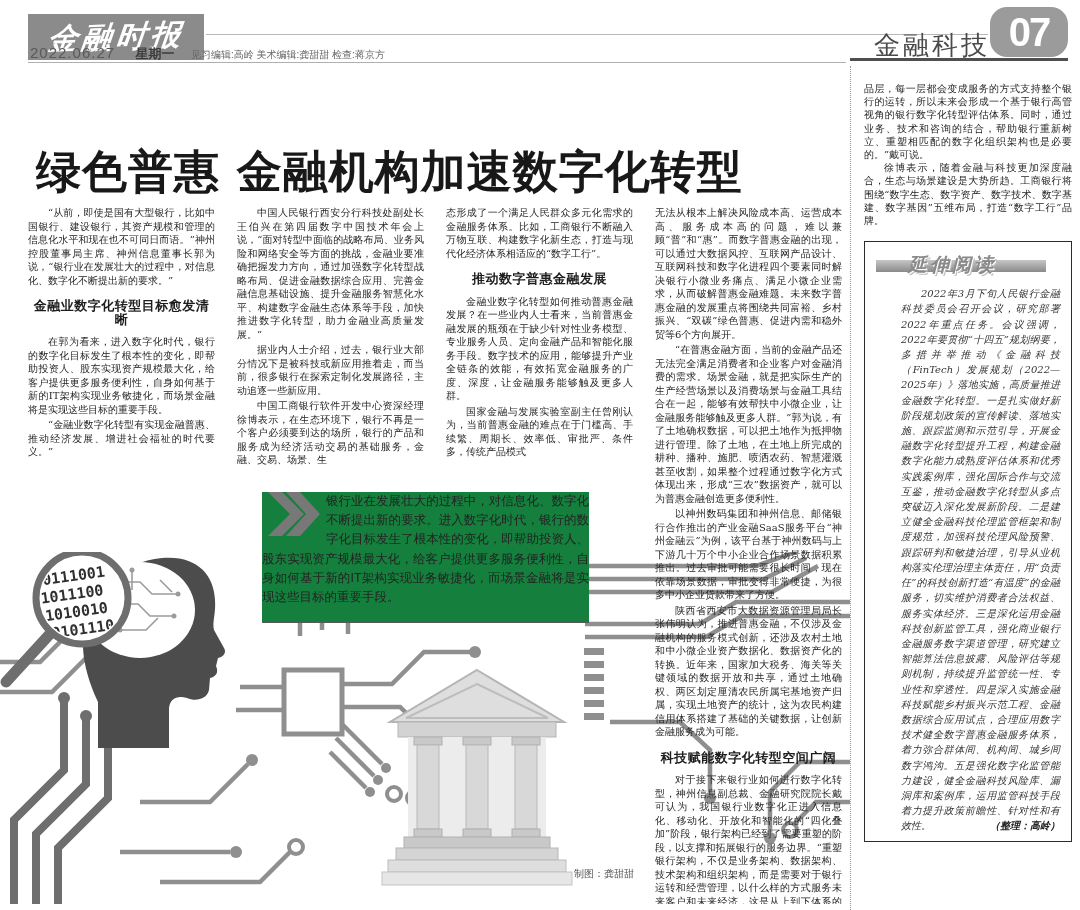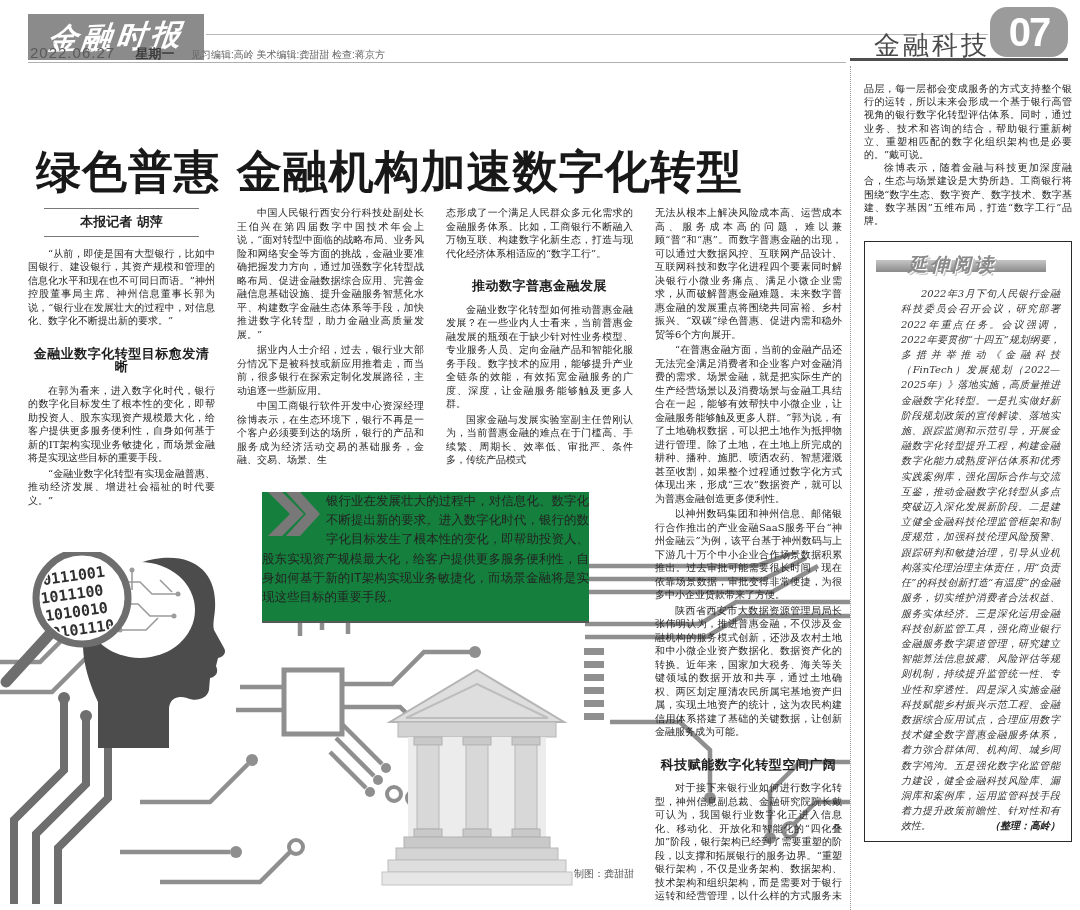--- a/index.html
+++ b/index.html
@@ -31,22 +31,22 @@
   .col{width:187px;margin-right:22px;position:relative;font-size:10px;line-height:13.5px;
        text-align:justify;overflow:hidden;}
   .col:last-child{margin-right:0;}
   .col::after{content:'';position:absolute;right:-12px;top:0;border-left:1px dotted #9a9a9a;}
   .col1::after{height:346px;} .col2::after{height:288px;} .col3::after{height:698px;}
   .col4::after{display:none;}
   .col p{margin:0 0 2px 0;text-indent:2em;}
   .col p.cont{text-indent:0;}
   .byline{margin:2px 16px 10px 16px;padding:6px 0 7px 0;border-top:1px solid #787878;
           border-bottom:1px solid #787878;text-align:center;font-weight:bold;font-size:13px;color:#222;}
-  .subhead{margin:20px 0 9px 0;text-align:center;font-weight:bold;font-size:13px;color:#1d1d1d;
-           font-family:Liberation Mono, monospace;letter-spacing:0.5px;}
+  .subhead{margin:12px 0 9px 0;text-align:center;font-weight:bold;font-size:13px;color:#1d1d1d;
+           font-family:Liberation Serif, serif;letter-spacing:0.5px;}
   
   .quote{position:absolute;left:262px;top:492px;width:327px;background:#15803d;z-index:4;
          border-bottom:2px solid #585858;padding-bottom:14px;}
   .quote-chevron{float:left;width:52px;height:44px;margin:0 6px 2px 6px;}
   .quote-text{font-family:"Liberation Sans","DejaVu Sans",sans-serif;font-size:12.5px;line-height:19.2px;
               color:#232323;text-align:justify;font-weight:500;}
   
   .illus{position:absolute;left:0;top:552px;width:850px;height:352px;z-index:1;}
   .illus-caption{position:absolute;left:574px;top:867px;font-size:10px;color:#555;z-index:2;
                  font-family:"Liberation Sans","DejaVu Sans",sans-serif;}
@@ -86,21 +86,20 @@
   <div class="section-title">金融科技</div>
   <div class="page-box">
     <span>07</span>
   </div>
   <div class="rule-dark"></div>
 
   <h1 class="headline">绿色普惠 金融机构加速数字化转型</h1>
 
   <div class="columns">
     <div class="col col1">
-      <div class="byline">本报记者 胡萍</div>
       <p>“从前，即使是国有大型银行，比如中国银行、建设银行，其资产规模和管理的信息化水平和现在也不可同日而语。”神州控股董事局主席、神州信息董事长郭为说，“银行业在发展壮大的过程中，对信息化、数字化不断提出新的要求。”</p>
       <h3 class="subhead">金融业数字化转型目标愈发清晰</h3>
       <p>在郭为看来，进入数字化时代，银行的数字化目标发生了根本性的变化，即帮助投资人、股东实现资产规模最大化，给客户提供更多服务便利性，自身如何基于新的IT架构实现业务敏捷化，而场景金融将是实现这些目标的重要手段。</p>
       <p>“金融业数字化转型有实现金融普惠、推动经济发展、增进社会福祉的时代要义。”</p>
     </div>
     <div class="col col2">
       <p>中国人民银行西安分行科技处副处长王伯兴在第四届数字中国技术年会上说，“面对转型中面临的战略布局、业务风险和网络安全等方面的挑战，金融业要准确把握发力方向，通过加强数字化转型战略布局、促进金融数据综合应用、完善金融信息基础设施、提升金融服务智慧化水平、构建数字金融生态体系等手段，加快推进数字化转型，助力金融业高质量发展。”</p>
       <p>据业内人士介绍，过去，银行业大部分情况下是被科技或新应用推着走，而当前，很多银行在探索定制化发展路径，主动追逐一些新应用。</p>
       <p>中国工商银行软件开发中心资深经理徐博表示，在生态环境下，银行不再是一个客户必须要到达的场所，银行的产品和服务成为经济活动交易的基础服务，金融、交易、场景、生</p>
     </div>

